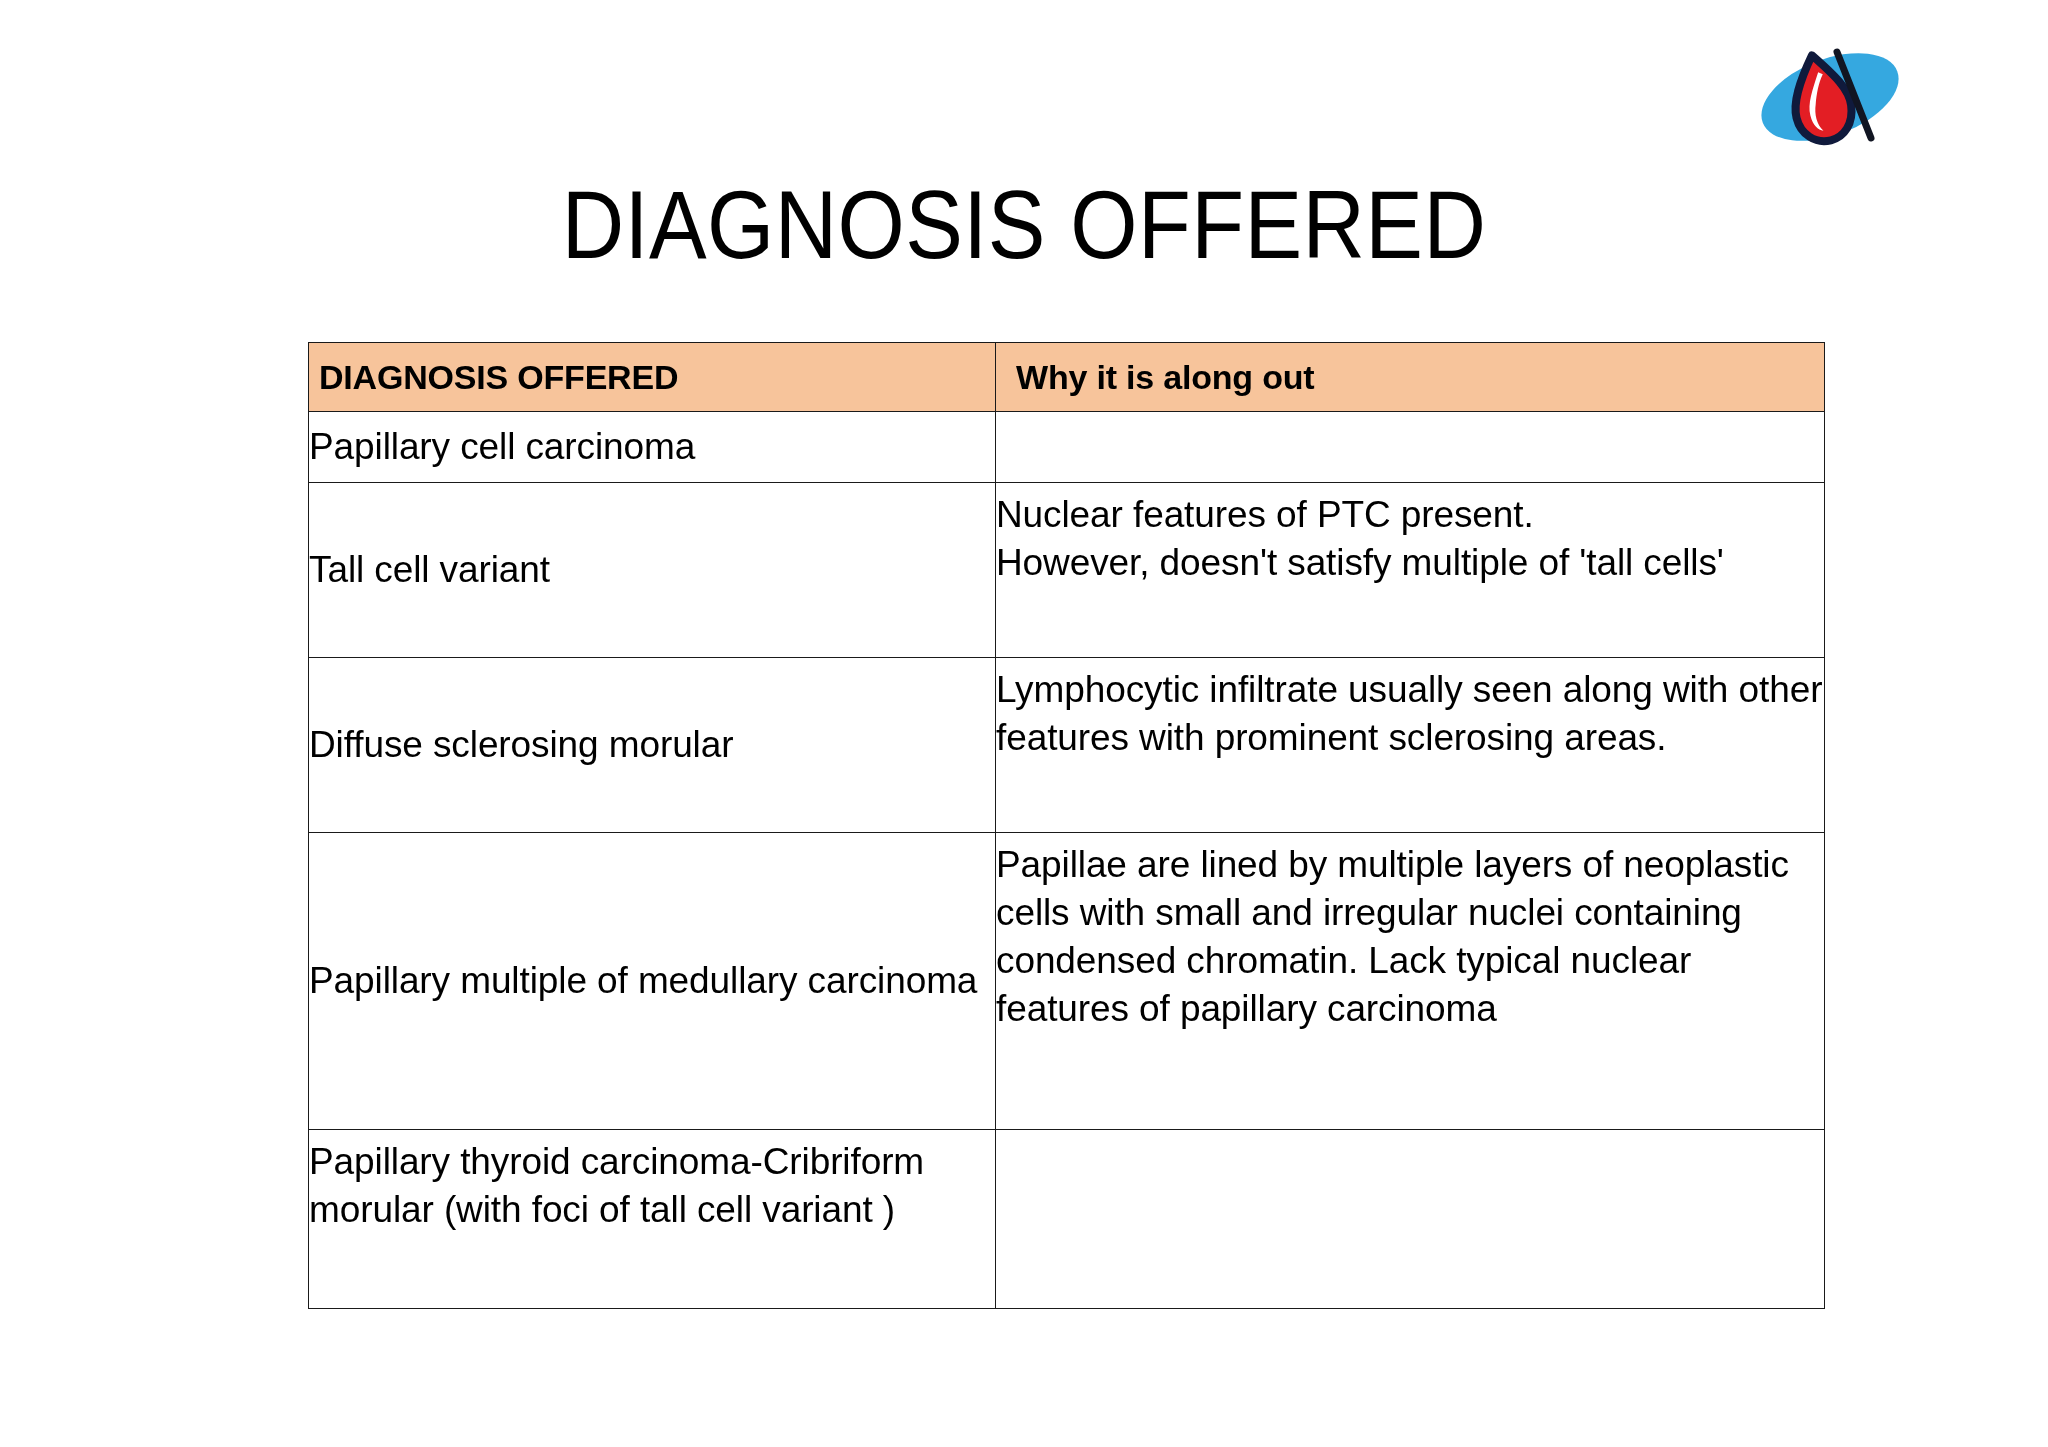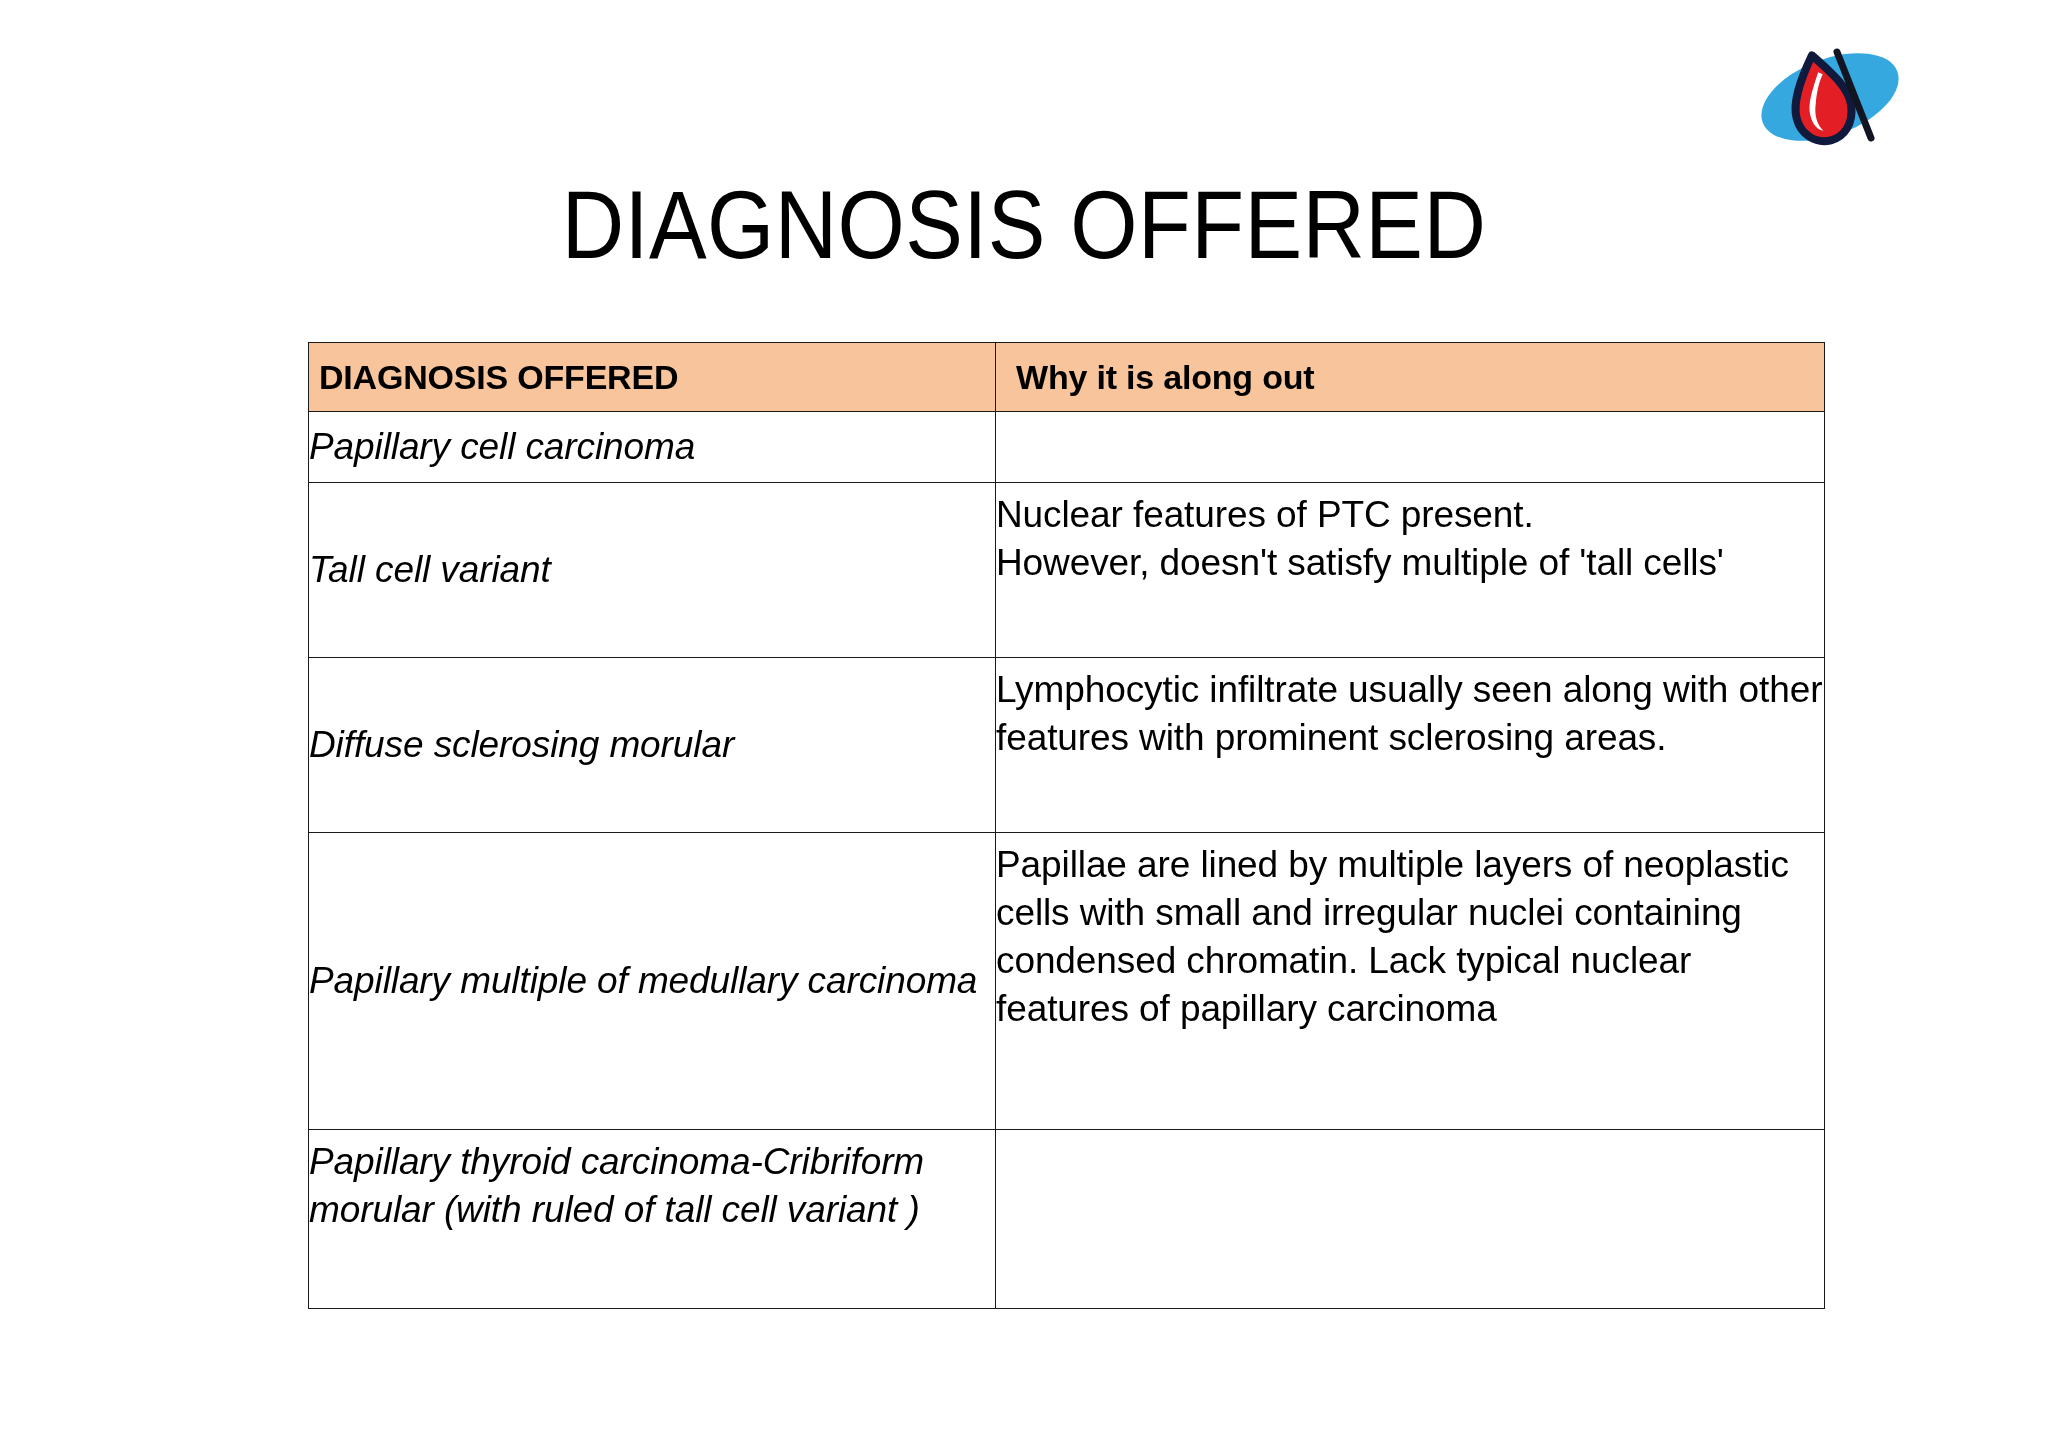--- a/index.html
+++ b/index.html
@@ -80,21 +80,21 @@
   }
   thead tr.header-row th.h-right { padding-left: 20px; }
 
   tbody td {
     font-size: 37px;
     line-height: 48px;
     font-weight: 400;
     padding: 4px 8px 4px 9px;
     letter-spacing: -0.1px;
   }
-  tbody td.col-left { vertical-align: middle; font-style: italic; }
+  tbody td.col-left { vertical-align: middle; }
   tbody td.col-right { vertical-align: top; padding-top: 8px; }
 
   tbody tr.r1 td { height: 62px; }
   tbody tr.r1 td.col-left { vertical-align: middle; }
   tbody tr.r2 td { height: 166px; }
   tbody tr.r3 td { height: 166px; }
   tbody tr.r4 td { height: 288px; }
   tbody tr.r5 td { height: 170px; }
   tbody tr.r5 td.col-left { vertical-align: top; padding-top: 8px; }
 
@@ -159,21 +159,21 @@
       <tr class="r4">
         <td class="col-left">
           <span class="cell-text">Papillary multiple of medullary carcinoma</span>
         </td>
         <td class="col-right">
           <span class="cell-text">Papillae are lined by multiple layers of neoplastic cells with small and irregular nuclei containing condensed chromatin. Lack typical nuclear features of papillary carcinoma</span>
         </td>
       </tr>
       <tr class="r5">
         <td class="col-left">
-          <span class="cell-text">Papillary thyroid carcinoma-Cribriform morular (with ruled of tall cell variant )</span>
+          <span class="cell-text">Papillary thyroid carcinoma-Cribriform morular (with foci of tall cell variant )</span>
         </td>
         <td class="col-right">
           <span class="cell-text"></span>
         </td>
       </tr>
     </tbody>
   </table>
 </div>
 
 </body></html>

